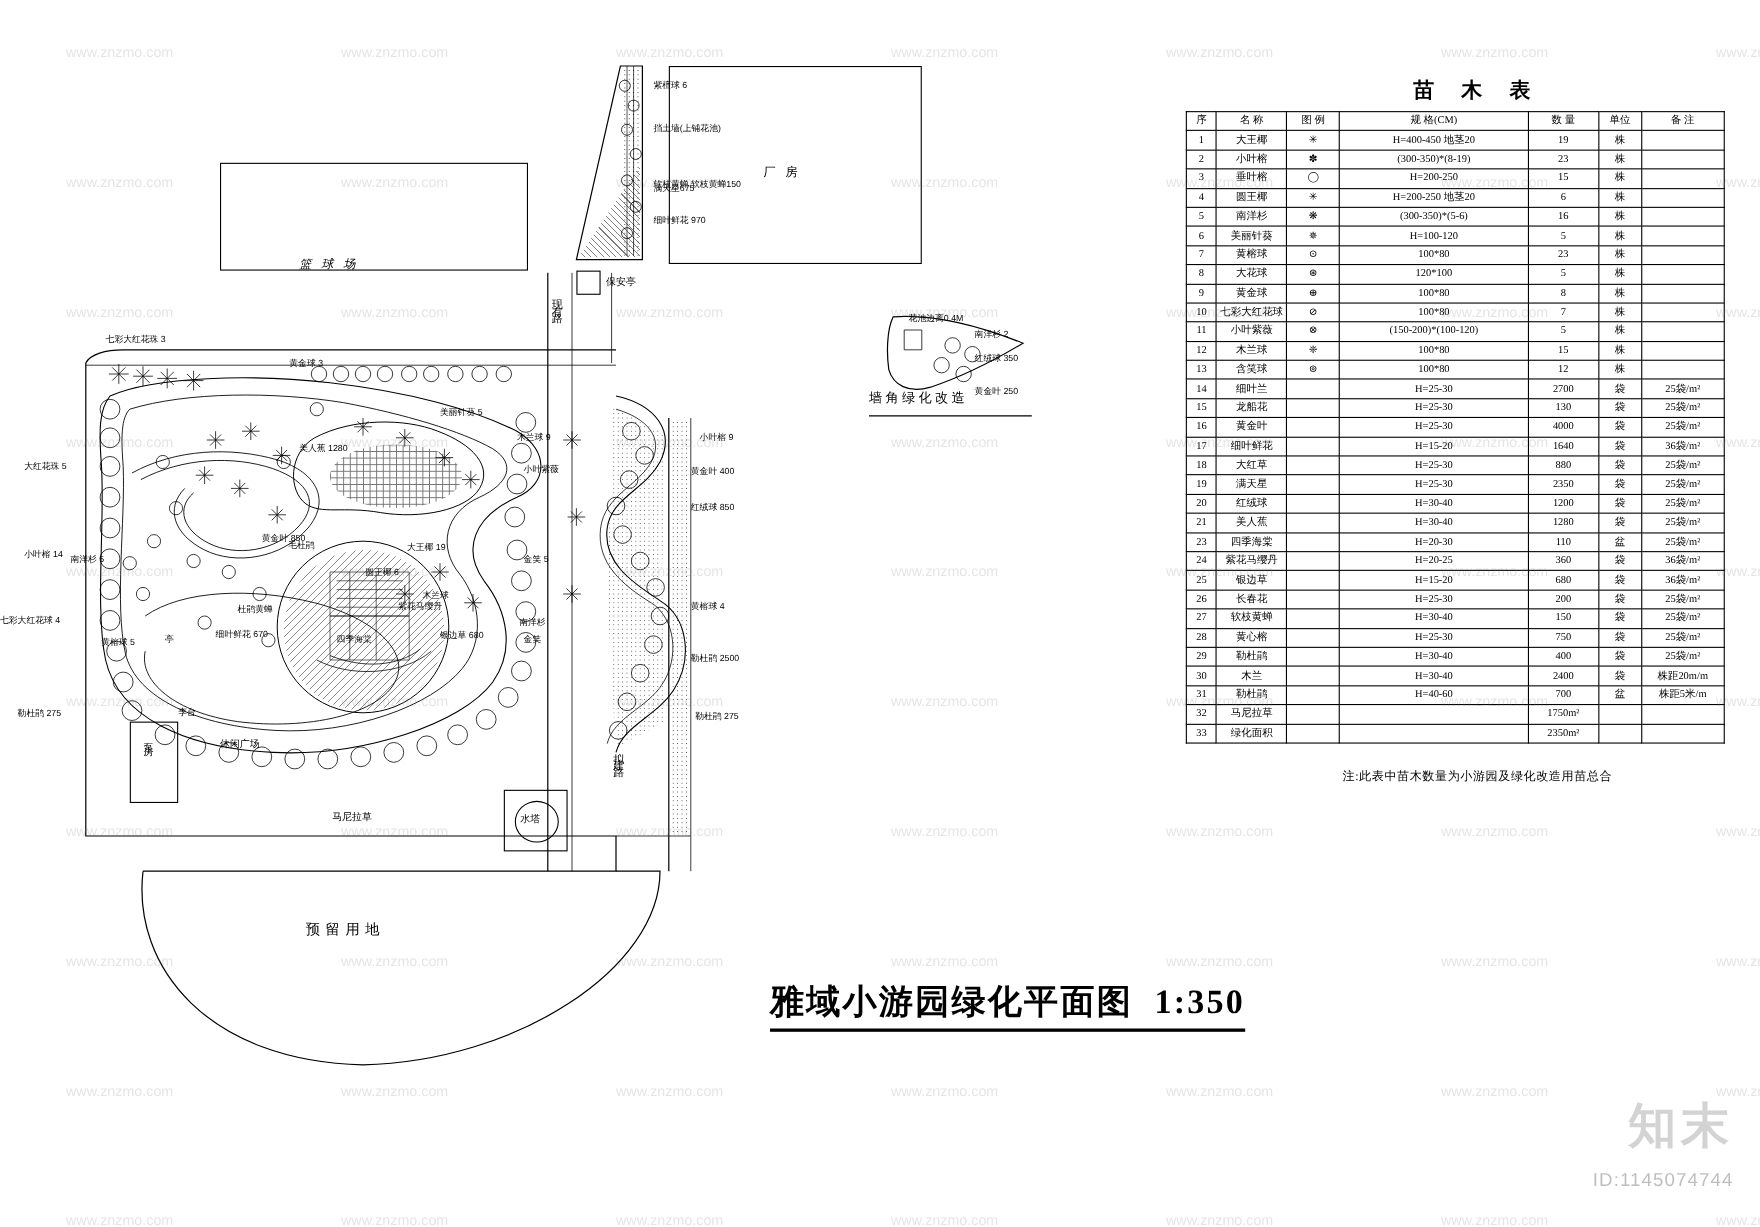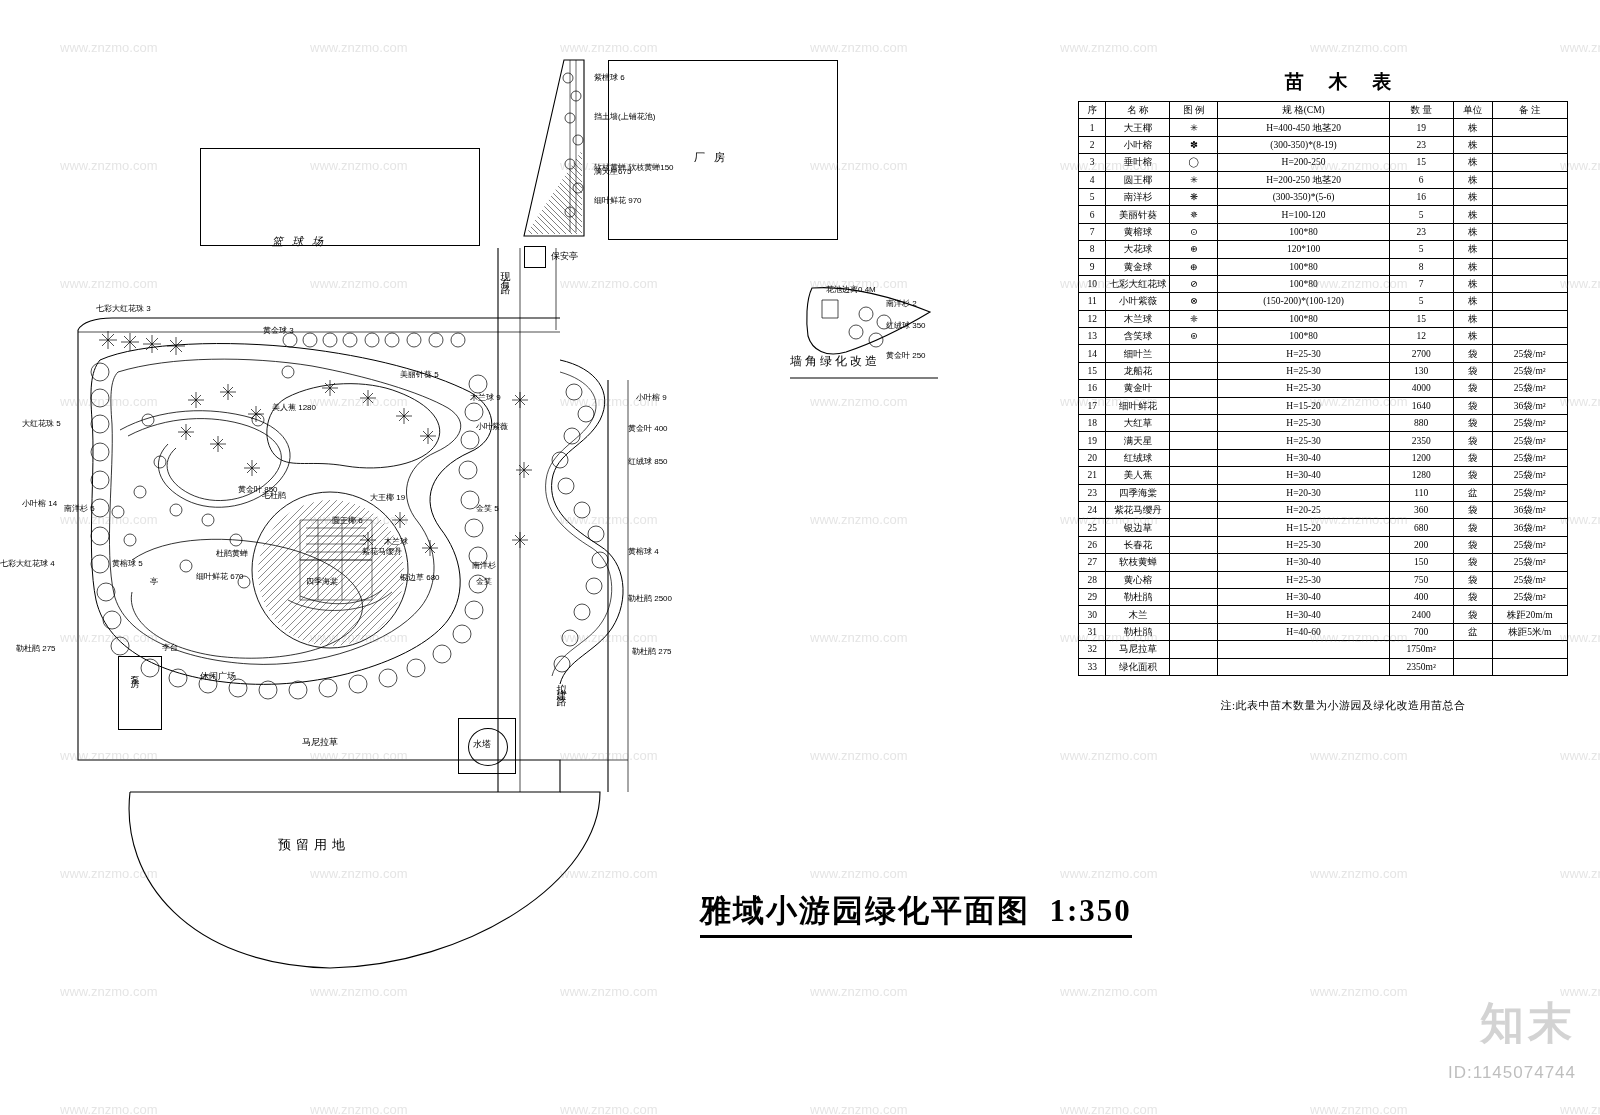--- a/index.html
+++ b/index.html
@@ -342,21 +342,21 @@
       <div class="lbl sm" style="left: 400px; top: 371px;">美丽针葵 5</div>
       <div class="lbl sm" style="left: 272px; top: 404px;">美人蕉 1280</div>
       <div class="lbl sm" style="left: 238px; top: 450px; margin-top: 36px;">黄金叶 850</div>
       <div class="lbl sm" style="left: 262px; top: 492px;">毛杜鹃</div>
       <div class="lbl sm" style="left: 370px; top: 494px;">大王椰 19</div>
       <div class="lbl sm" style="left: 332px; top: 517px;">圆王椰 6</div>
       <div class="lbl sm" style="left: 384px; top: 538px;">木兰球</div>
       <div class="lbl sm" style="left: 216px; top: 514px; margin-top: 36px;">杜鹃黄蝉</div>
       <div class="lbl sm" style="left: 362px; top: 548px;">紫花马缨丹</div>
       <div class="lbl sm" style="left: 64px; top: 505px;">南洋杉 5</div>
-      <div class="lbl sm" style="left: 92px; top: 560px; margin-left: 20px;">黄榕球 5</div>
+      <div class="lbl sm" style="left: 92px; top: 580px;">黄榕球 5</div>
       <div class="lbl sm" style="left: 196px; top: 573px;">细叶鲜花 670</div>
       <div class="lbl sm" style="left: 306px; top: 578px;">四季海棠</div>
       <div class="lbl sm" style="left: 400px; top: 574px;">银边草 680</div>
       <div class="lbl sm" style="left: 150px; top: 578px;">亭</div>
       <div class="lbl sm" style="left: 162px; top: 644px;">李台</div>
       <div class="lbl sm" style="left: 470px; top: 394px;">木兰球 9</div>
       <div class="lbl sm" style="left: 636px; top: 394px;">小叶榕 9</div>
       <div class="lbl sm" style="left: 476px; top: 423px;">小叶紫薇</div>
       <div class="lbl sm" style="left: 628px; top: 425px;">黄金叶 400</div>
       <div class="lbl sm" style="left: 628px; top: 458px;">红绒球 850</div>

